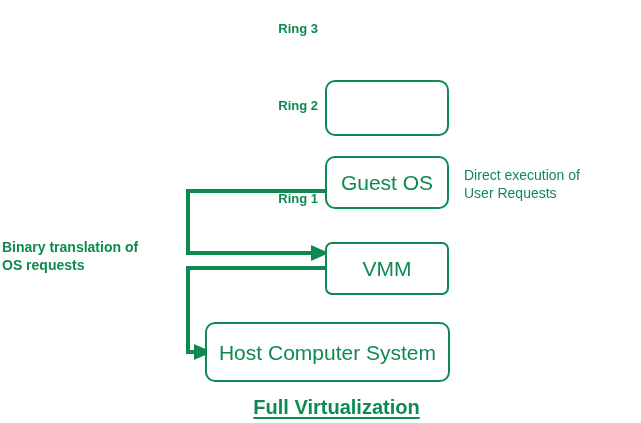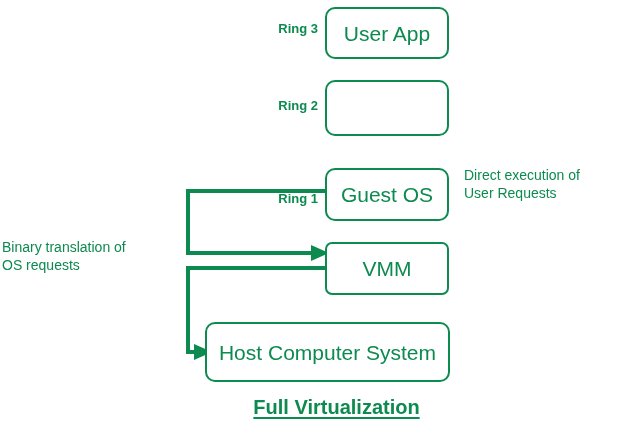--- a/index.html
+++ b/index.html
@@ -30,21 +30,21 @@
     justify-content: center;
     color: #0d8a4f;
     font-size: 21px;
     font-weight: 400;
     line-height: 1;
     white-space: nowrap;
     z-index: 3;
   }
   #box-user-app  { left: 325px; top:   7px; width: 124px; height: 52px; }
   #box-ring2     { left: 325px; top:  80px; width: 124px; height: 56px; }
-  #box-guest-os  { left: 325px; top: 168px; width: 124px; height: 53px; }
+  #box-guest-os  { left: 325px; top: 156px; width: 124px; height: 53px; }
   #box-vmm       { left: 325px; top: 242px; width: 124px; height: 53px; border-radius: 7px; }
   #box-host      { left: 205px; top: 322px; width: 245px; height: 60px; }
 
   
   .ring-label {
     position: absolute;
     color: #0d8a4f;
     font-size: 13px;
     font-weight: bold;
     line-height: 1;
@@ -61,21 +61,21 @@
   .side-note {
     position: absolute;
     color: #0d8a4f;
     font-size: 14px;
     font-weight: 400;
     line-height: 1.28;
     text-align: left;
     white-space: pre-line;
     z-index: 4;
   }
-  #note-left  { left:   2px; top: 239px; width: 180px; }
+  #note-left  { left:   2px; top: 239px; width: 180px; font-weight: bold; }
   #note-right { left: 464px; top: 167px; width: 172px; }
 
   
   #caption {
     position: absolute;
     left: 16px;
     top: 396px;
     width: 641px;
     text-align: center;
     color: #0d8a4f;
@@ -120,21 +120,20 @@
     <g>
       <path class="conn-path" d="M 330 268 L 188 268 L 188 352 L 195 352"></path>
       <polygon class="conn-head" points="194,344 212,352 194,360"></polygon>
     </g>
   </svg>
 
   <div class="ring-label" id="label-ring3">Ring 3</div>
   <div class="ring-label" id="label-ring2">Ring 2</div>
   <div class="ring-label" id="label-ring1">Ring 1</div>
 
-  <div class="ring-box" id="box-user-app">User App</div>
   <div class="ring-box" id="box-ring2"></div>
   <div class="ring-box" id="box-guest-os">Guest OS</div>
   <div class="ring-box" id="box-vmm">VMM</div>
   <div class="ring-box" id="box-host">Host Computer System</div>
 
   <div class="side-note" id="note-left">Binary translation of
 OS requests</div>
   <div class="side-note" id="note-right">Direct execution of
 User Requests</div>
 

